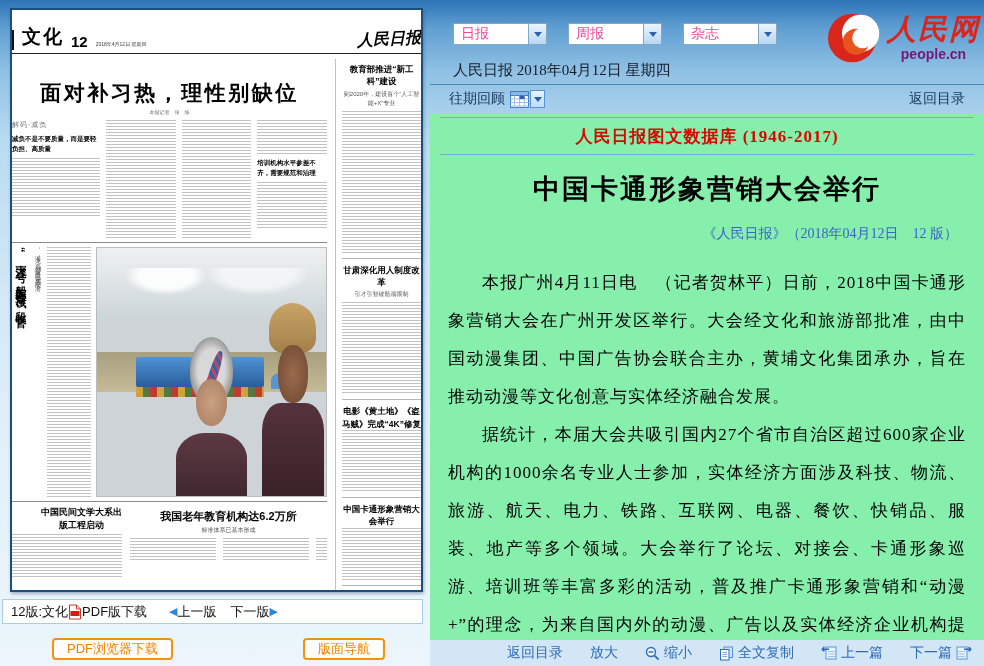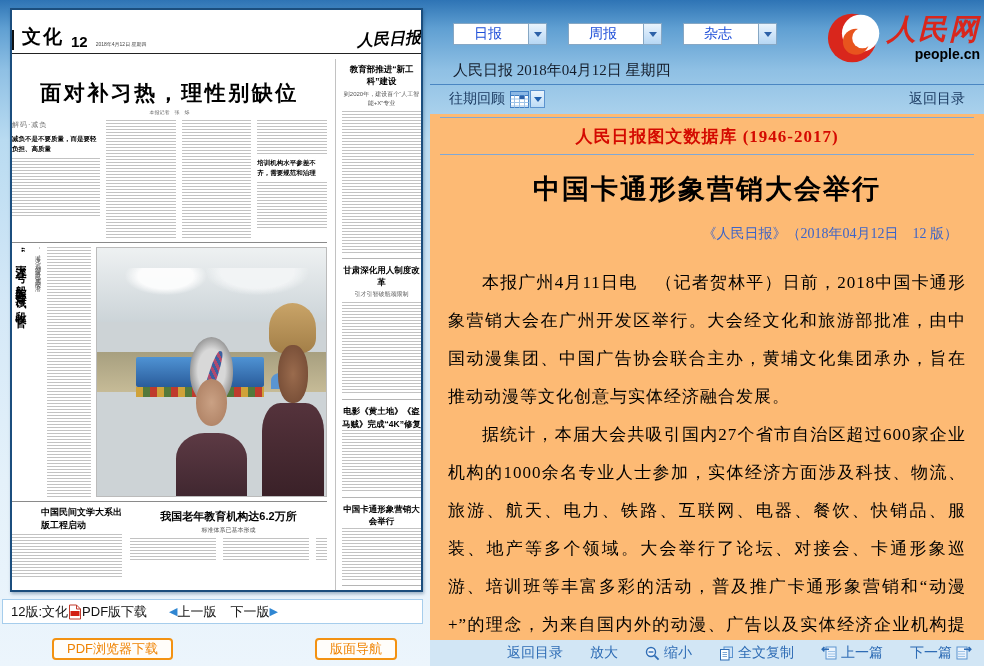--- a/index.html
+++ b/index.html
@@ -81,21 +81,21 @@
       background:repeating-linear-gradient(45deg,#b04a6e 0 3px,#3c5fa0 3px 6px); border-radius:40%; transform:rotate(18deg); }
   .ph-man{ position:absolute; right:1%; top:22%; width:27%; height:78%; }
   .ph-man::before{ content:""; position:absolute; left:12%; top:0; width:76%; height:26%;
       background:linear-gradient(#c9a468,#a37f48); border-radius:50% 50% 30% 30%; }
   .ph-man::after{ content:""; position:absolute; left:26%; top:22%; width:48%; height:30%;
       background:radial-gradient(#9a6b4d,#6e4631); border-radius:46%; }
   .ph-mbody{ position:absolute; right:0; bottom:0; width:100%; height:48%;
       background:linear-gradient(#55333c,#3a2128); border-radius:30% 30% 0 0; }
 
   .bottom{ display:grid; grid-template-columns:110px 1fr; column-gap:8px; height:78px; margin-top:4px; }
-  .ba-title{ font-size:9px; font-weight:bold; text-align:left; line-height:1.4; margin-bottom:3px;margin-left:29px; }
+  .ba-title{ font-size:9px; font-weight:bold; text-align:center; line-height:1.4; margin-bottom:3px;margin-left:29px; }
   .cap-row{ display:flex; gap:6px; align-items:flex-start; height:24px; }
   .cap-title{ font-size:10px; font-weight:bold; white-space:nowrap; margin-top:4px; }
   .oe-title{ font-size:11px; font-weight:bold; text-align:center; margin-top:3px; }
   .oe-sub{ font-size:6px; color:#555; text-align:center; margin:2px 0 3px; }
 
   .rc-title{ font-size:8.5px; font-weight:bold; text-align:center; line-height:1.45; margin-top:4px; }
   .rc-sub{ font-size:6px; color:#555; text-align:center; margin:2px 0 3px; }
   .rc-div{ border-top:1px solid #b5b5b5; margin:5px 0 1px; }
 
   
@@ -107,48 +107,48 @@
   .pager-arrow{ color:#2f86d2; font-size:11px; }
   .pager-gap{ width:22px; }
   .pager-link{ cursor:pointer; }
 
   .orange-btn{
     position:absolute; top:638px; height:22px; background:#fffdfa;
     border:2px solid #f39212; border-radius:4px; color:#ef8200; font-size:13px;
     padding:0 13px; line-height:18px; cursor:pointer; font-family:inherit;
   }
   .btn-pdfviewer{ left:52px; }
-  .btn-nav{ left:303px;margin-left:12px; }
+  .btn-nav{ left:303px; }
 
   
   .right-panel{ position:absolute; left:430px; top:0; width:554px; height:666px; }
   .filters{ position:absolute; top:23px; left:23px; display:flex; gap:21px; }
   .select{ width:94px; height:22px; background:#fff; border:1px solid #86a7c4; display:flex; align-items:center; }
-  .sel-label{ font-size:14px; color:#1d4ed8; padding-left:20px; flex:1; }
+  .sel-label{ font-size:14px; color:#ec4899; padding-left:7px; flex:1; }
   .sel-arrow{ width:18px; height:20px; border-left:1px solid #86a7c4;
       background:linear-gradient(#eaf4fd,#b7d7f4); display:flex; align-items:center; justify-content:center; }
   .sel-arrow i{ width:0; height:0; border-left:4px solid transparent; border-right:4px solid transparent; border-top:5px solid #2d61a8; }
 
   .logo{ position:absolute; top:10px; right:4px; display:flex; align-items:flex-start; }
   .logo-text{ margin-left:2px; }
   .logo-cn{ font-size:29px; font-weight:bold; font-style:italic; color:#d9261c; font-family:"Liberation Serif",serif; letter-spacing:2px; }
-  .logo-en{ font-size:14px; font-weight:bold; color:#000000; text-align:right; margin-top:-4px; }
+  .logo-en{ font-size:14px; font-weight:bold; color:#701a75; text-align:center; margin-top:-4px; }
 
   .date-row{ position:absolute; top:61px; left:23px; font-size:15px; color:#141d2b; font-family:"Liberation Serif",serif; }
   .hdr-sep{ position:absolute; top:84px; left:0; right:0; border-top:1px solid #4a86c2; }
   .history{ position:absolute; top:85px; left:0; right:0; height:29px; display:flex; align-items:center;
       padding:0 19px; border-bottom:1px solid #a9cfec; }
   .hist-label{ font-size:14px; color:#17365d; }
   .cal-wrap{ display:flex; align-items:center; margin-left:5px; gap:1px; }
   .cal-arrow{ width:15px; height:18px; border:1px solid #5b93cf; background:linear-gradient(#eaf4fd,#bcdcf6);
       display:flex; align-items:center; justify-content:center; }
   .cal-arrow i{ width:0; height:0; border-left:4px solid transparent; border-right:4px solid transparent; border-top:5px solid #1f5fae; }
   .back-toc{ margin-left:auto; font-size:14px; color:#17365d; cursor:pointer; }
 
-  .article-area{ position:absolute; top:114px; left:0; right:0; bottom:26px; background:#fdba74; padding:3px 10px 0; overflow:hidden; }
+  .article-area{ position:absolute; top:114px; left:0; right:0; bottom:26px; background:#86efac; padding:3px 10px 0; overflow:hidden; }
   .db-rule{ border-top:1px solid #7fa8d6; }
   .db-title{ text-align:center; color:#d40a00; font-weight:bold; font-size:17px; padding:7px 0 6px;
       font-family:"Liberation Serif",serif; letter-spacing:1px; }
   .art-title{ text-align:center; font-size:27px; font-weight:bold; margin:16px 0 14px; letter-spacing:2px;
       font-family:"Liberation Serif",serif; color:#000; }
   .source-line{ text-align:right; padding-right:16px; color:#3c64c8; font-size:14px; margin-top:18px;
       font-family:"Liberation Serif",serif; }
   .paras{ margin-top:21px; padding:0 8px; }
   .paras p{ font-size:17px; line-height:38px; text-indent:2em; text-align:justify; letter-spacing:1px;
       color:#000; font-family:"Liberation Serif","DejaVu Serif",serif; }

